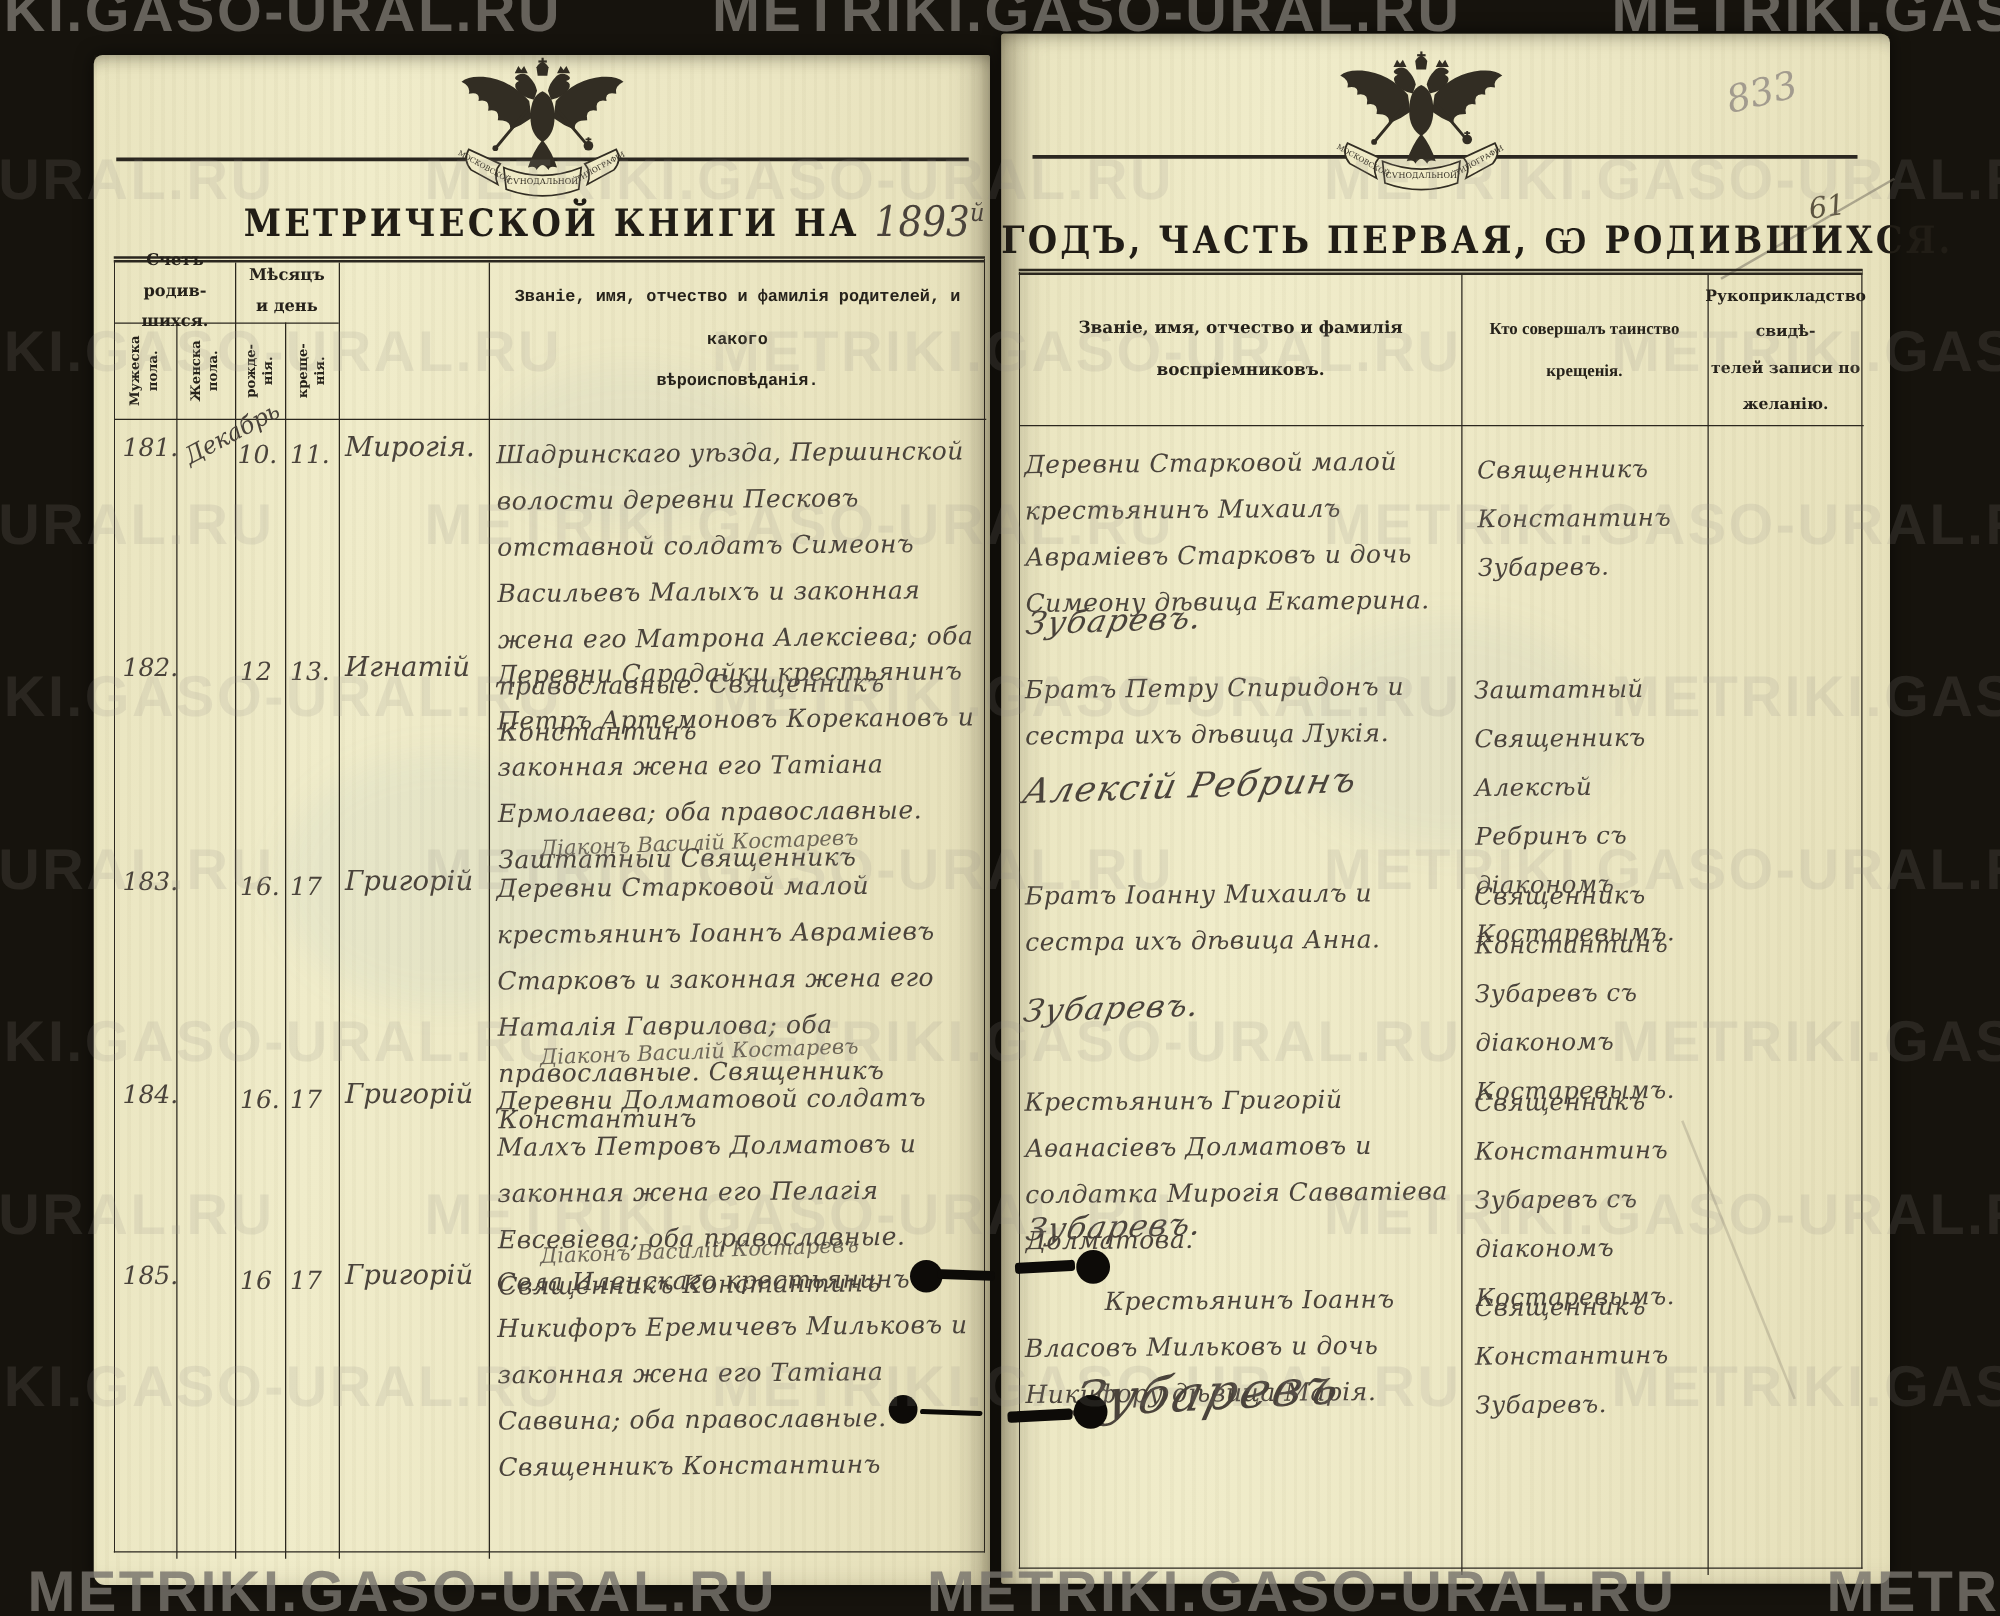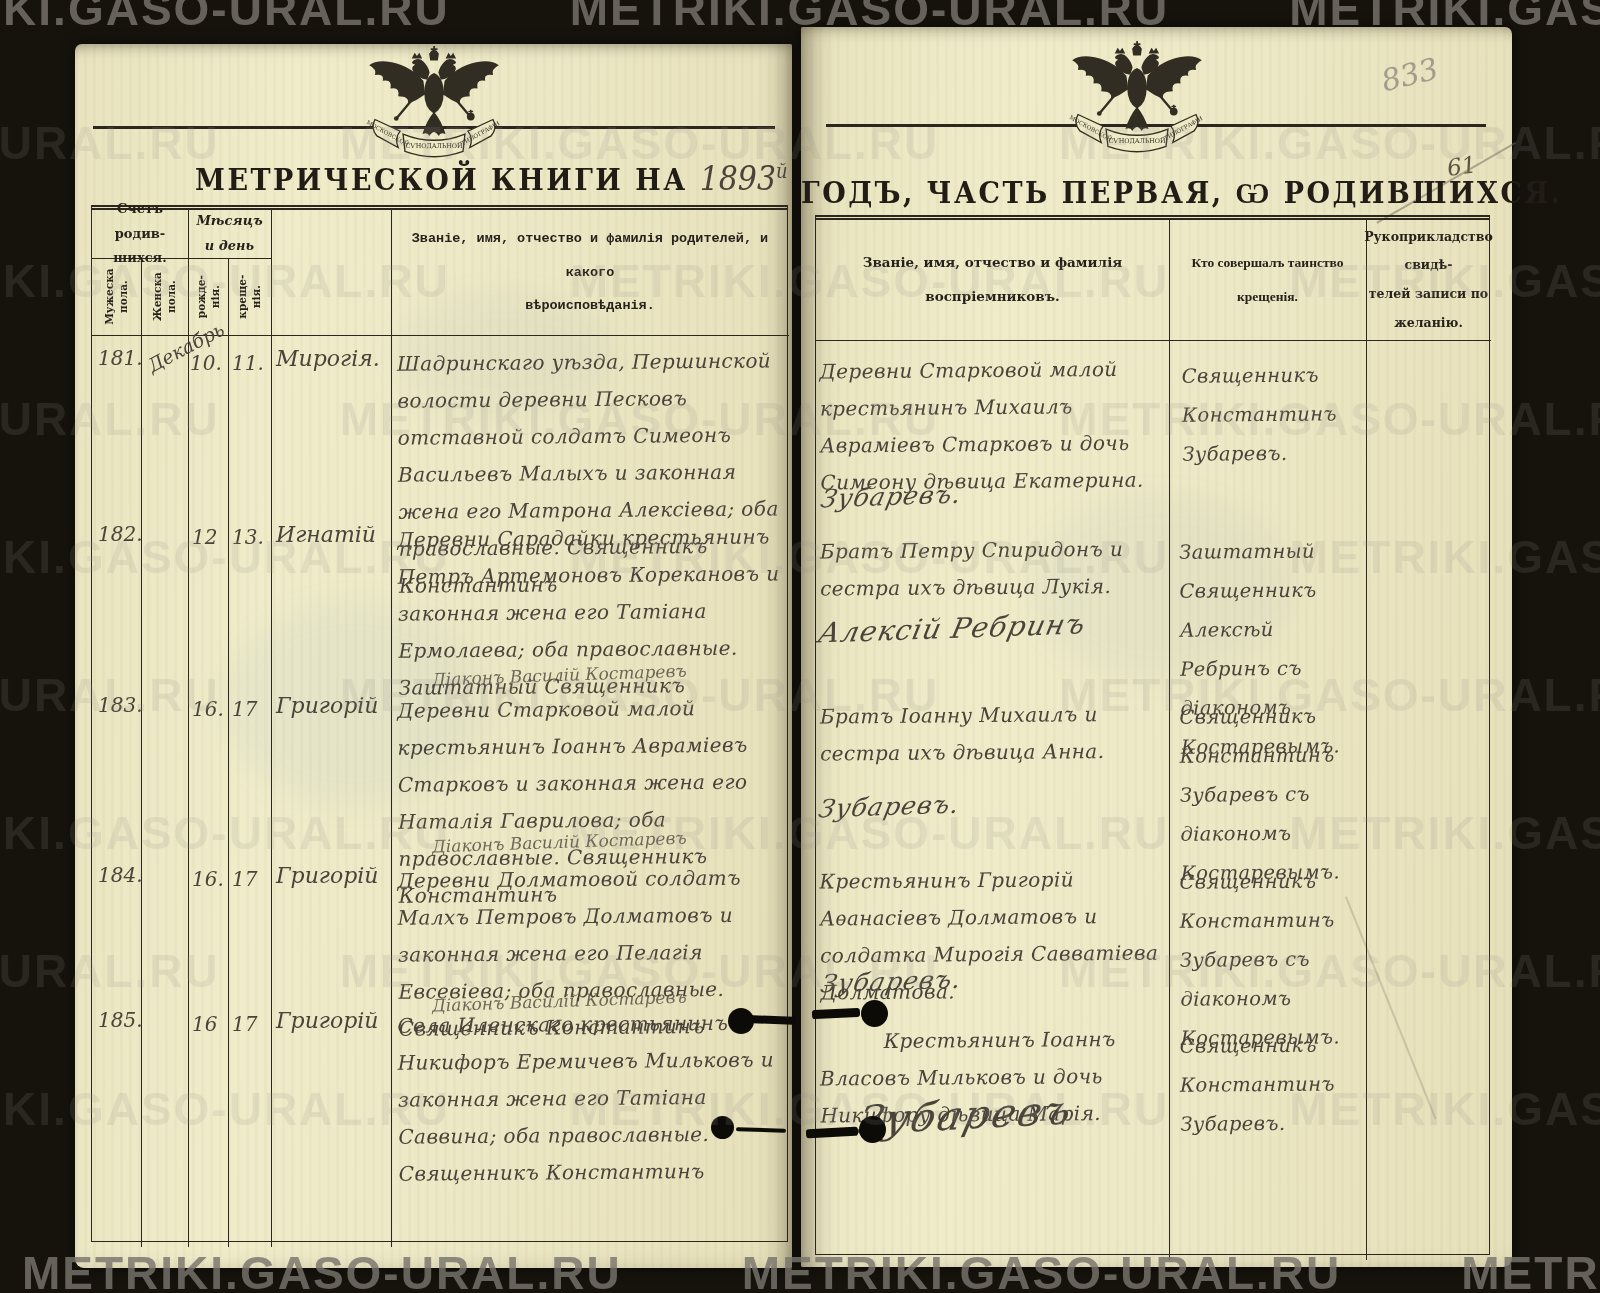--- a/index.html
+++ b/index.html
@@ -115,21 +115,21 @@
       <div class="vline" style="left:49px;top:48px;height:989px;"></div>
       <div class="vline" style="left:96px;top:0;height:1037px;"></div>
       <div class="vline" style="left:136px;top:48px;height:989px;"></div>
       <div class="vline" style="left:179px;top:0;height:1037px;"></div>
       <div class="vline" style="left:299px;top:0;height:1037px;"></div>
       <div class="hline" style="left:0;top:48px;width:179px;"></div>
       <div class="hline" style="left:0;top:125px;width:697px;"></div>
 
       <div class="thead" style="left:0;top:0;width:96px;height:48px;">Счетъ родив-
 шихся.</div>
-      <div class="thead" style="left:96px;top:0;width:83px;height:48px;font-style:italic;">Мѣсяцъ
+      <div class="thead" style="left:96px;top:0;width:83px;height:48px;">Мѣсяцъ
 и день</div>
       <div class="rotcell" style="left:0;top:48px;width:49px;height:77px;">
           <span>Мужеска
 пола.</span>
         </div>
       <div class="rotcell" style="left:49px;top:48px;width:47px;height:77px;">
           <span>Женска
 пола.</span>
         </div>
       <div class="rotcell" style="left:96px;top:48px;width:40px;height:77px;">

